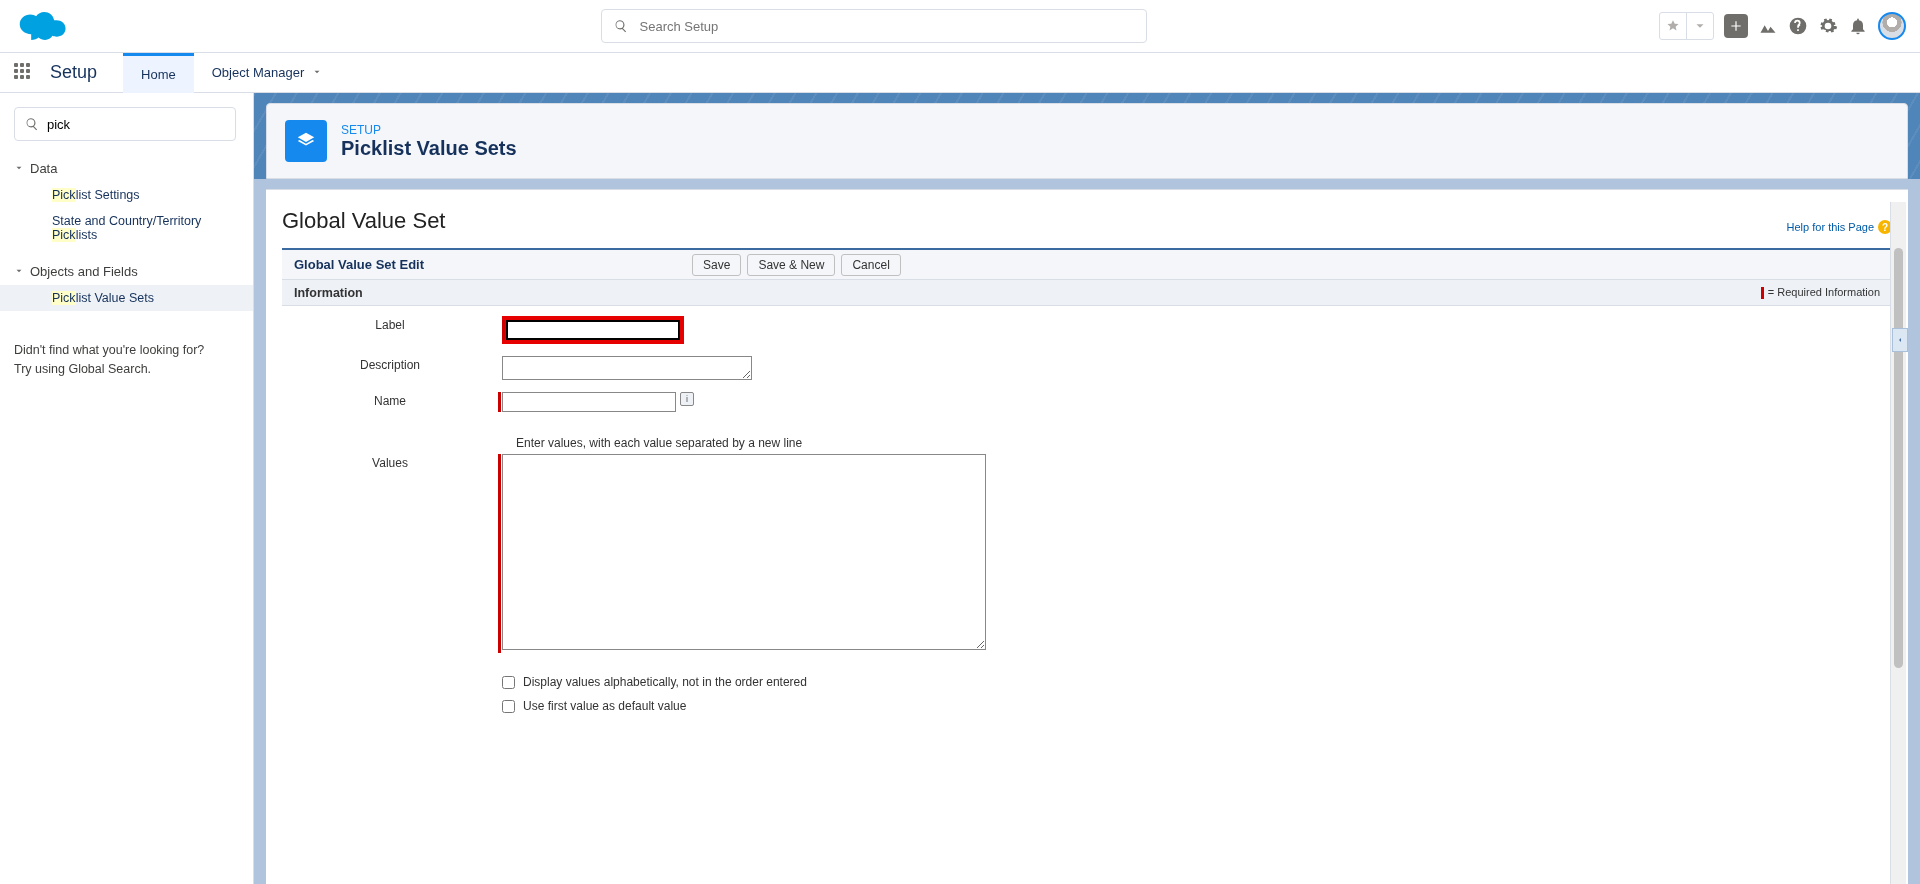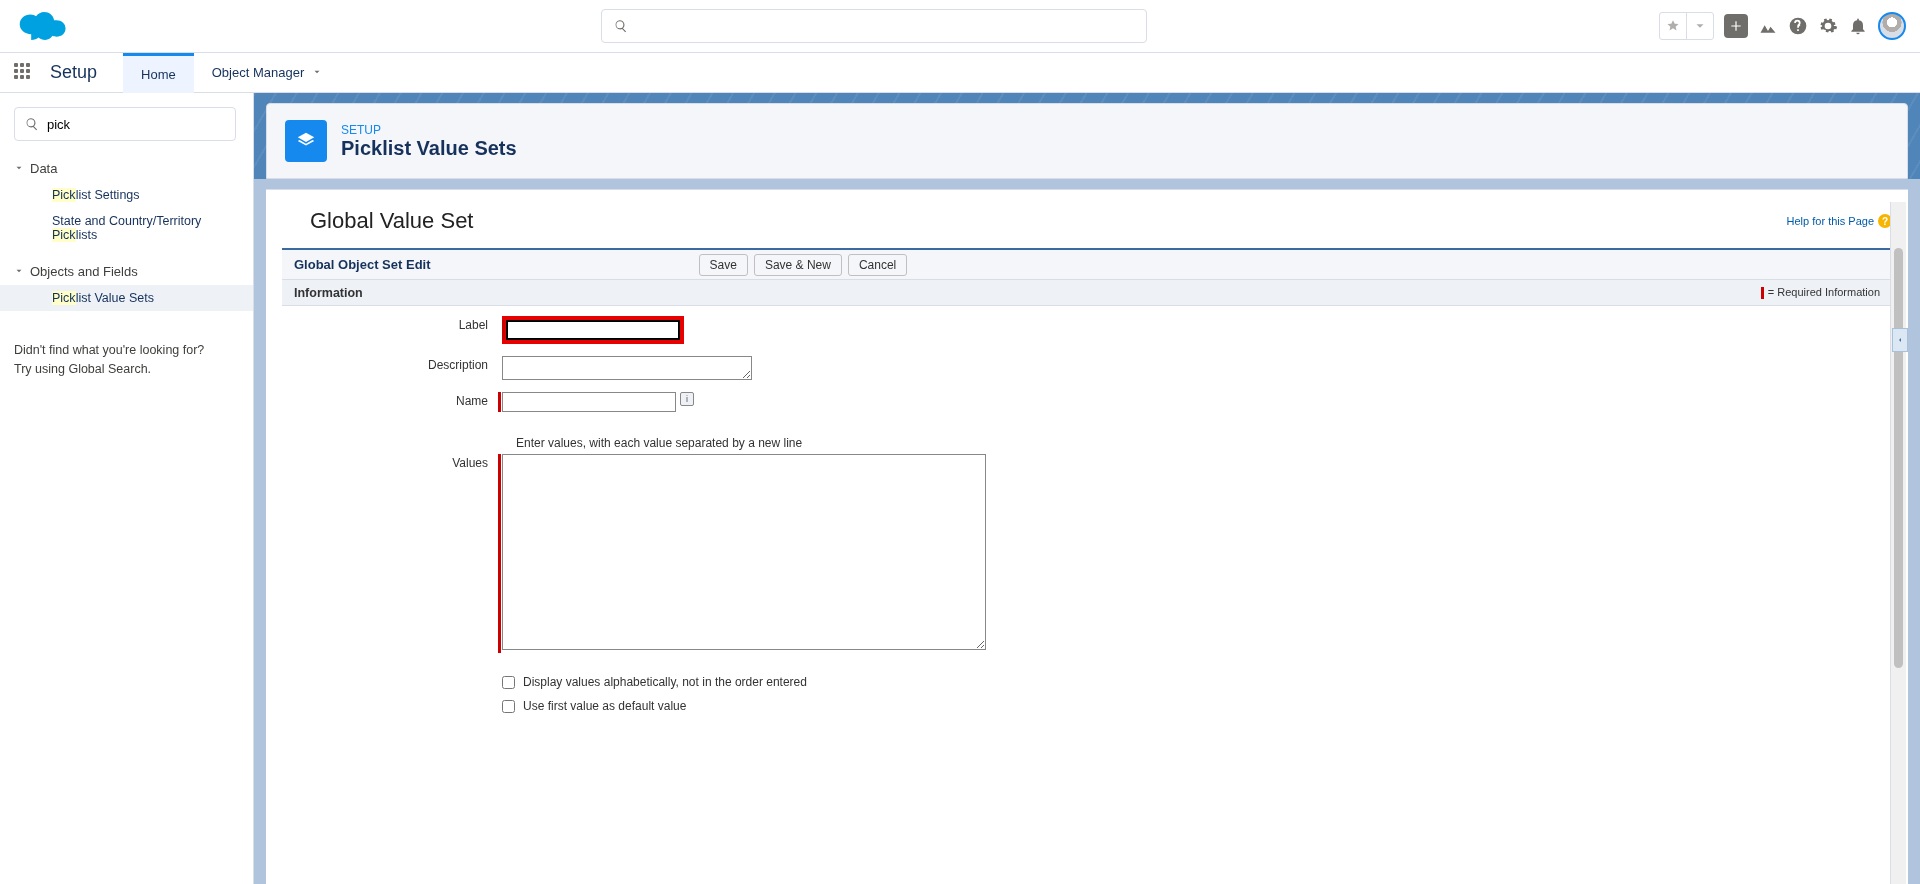--- a/index.html
+++ b/index.html
@@ -65,37 +65,37 @@
   }
   .ph-icon { width:42px;height:42px;border-radius:4px;background:#1589ee;display:flex;align-items:center;justify-content:center; }
   .ph-icon svg { fill:#fff;width:22px;height:22px; }
   .ph-text .kicker { color:#1589ee; font-size:12px; text-transform:uppercase; letter-spacing:0; }
   .ph-text .title { color:#16325c; font-size:20px; font-weight:700; }
 
   .white-card {
     background:#fff; margin:0 12px 0 12px; padding:18px 16px 0 16px; border-top:1px solid #d8dde6;
     position:relative; height:100%;
   }
-  .card-title-row { display:flex; justify-content:space-between; align-items:center;margin-left:28px; }
+  .card-title-row { display:flex; justify-content:space-between; align-items:flex-end; }
   .card-title { font-size:22px; font-weight:400; color:#222; }
   .help-link { font-size:11px; color:#015ba7; display:flex; align-items:center; gap:4px; }
   .help-dot { width:14px;height:14px;border-radius:50%;background:#f7b500;color:#fff;font-size:10px;display:flex;align-items:center;justify-content:center;font-weight:bold; }
 
   .classic-block { margin-top:14px; border-top:2px solid #3b6aa0; }
   .cb-header { background:#f4f6f9; border-bottom:1px solid #d8dde6; height:30px; display:flex; align-items:center; padding:0 12px; font-size:13px; font-weight:bold; gap:20px; }
   .cb-header .btns { margin-left:240px; display:flex; gap:6px;padding-left:8px; }
   .sf-btn { background:#f4f6f9; border:1px solid #c0c0c0; border-radius:3px; padding:3px 10px; font-size:12px; color:#333; cursor:pointer; }
 
   .section-bar { background:#eef2f7; height:26px; display:flex; align-items:center; padding:0 12px; font-size:12.5px; font-weight:bold; color:#333; justify-content:space-between; border-bottom:1px solid #d8dde6; }
   .req-note { font-size:11px; font-weight:normal; color:#333; }
   .req-note .bar { display:inline-block; width:3px; height:12px; background:#c00; margin-right:4px; vertical-align:middle; }
 
   .form-area { padding:10px 10px 20px 10px; }
   .form-row { display:flex; align-items:flex-start; margin-bottom:12px; }
-  .form-label { width:210px; text-align:right; padding-right:14px; padding-top:2px; font-size:12px; color:#333; }
+  .form-label { width:210px; text-align:center; padding-right:14px; padding-top:2px; font-size:12px; color:#333; }
   .req-wrap { position:relative; }
   .req-wrap::before { content:""; position:absolute; left:-4px; top:0; bottom:0; width:3px; background:#c00; }
   .sf-input { border:1px solid #888; height:20px; padding:0 4px; font-size:12px; }
   .sf-input.l { width:174px; }
   .sf-textarea { border:1px solid #888; font-size:12px; padding:2px; resize:both; }
   .ta-sm { width:250px; height:24px; }
   .ta-lg { width:484px; height:196px; }
   .hint-text { font-size:12px; color:#333; margin:12px 0 4px 14px; }
   .info-icn { display:inline-flex; width:14px;height:14px;border:1px solid #888;border-radius:2px;align-items:center;justify-content:center;font-size:9px;color:#555;background:#eef2f7;margin-left:4px; }
 
@@ -122,20 +122,21 @@
   <div class="cloud">
     <svg viewBox="0 0 64 44">
         <path fill="#00a1e0" d="M20 32c-8 0-14-5-14-12s6-12 13-12c3 0 5 1 7 2 2-3 6-5 10-5 6 0 11 4 12 10 1 0 2 0 3 0 6 0 11 4 11 10s-5 10-11 10c-2 0-3 0-5-1-2 3-5 5-9 5-3 0-6-1-8-3-2 2-5 3-9 3z"></path>
       </svg>
   </div>
   <div class="search-wrap">
     <div class="search-box">
       <svg viewBox="0 0 24 24">
           <path d="M10 2a8 8 0 015.3 13.9l5.4 5.4-1.4 1.4-5.4-5.4A8 8 0 1110 2zm0 2a6 6 0 100 12 6 6 0 000-12z"></path>
         </svg>
+      <input type="text" placeholder="Search Setup" style="">
     </div>
   </div>
   <div class="topbar-right">
     <div class="fav-box">
       <div class="seg">
           <svg viewBox="0 0 24 24">
             <path d="M12 2l2.9 6 6.6.6-5 4.6 1.5 6.5L12 16l-6 3.7 1.5-6.5-5-4.6 6.6-.6z"></path>
           </svg>
         </div>
       <div class="seg">
@@ -250,21 +251,21 @@
       <div class="card-title-row">
         <div class="card-title">Global Value Set</div>
         <div class="help-link">
           <span>Help for this Page</span>
           <span class="help-dot">?</span>
         </div>
       </div>
 
       <div class="classic-block">
         <div class="cb-header">
-          <span>Global Object Set Edit</span>
+          <span>Global Value Set Edit</span>
           <div class="btns">
             <button class="sf-btn">Save</button>
             <button class="sf-btn">Save &amp; New</button>
             <button class="sf-btn">Cancel</button>
           </div>
         </div>
 
         <div class="section-bar">
           <span>Information</span>
           <span class="req-note"><span class="bar"></span><span>= Required Information</span></span>

